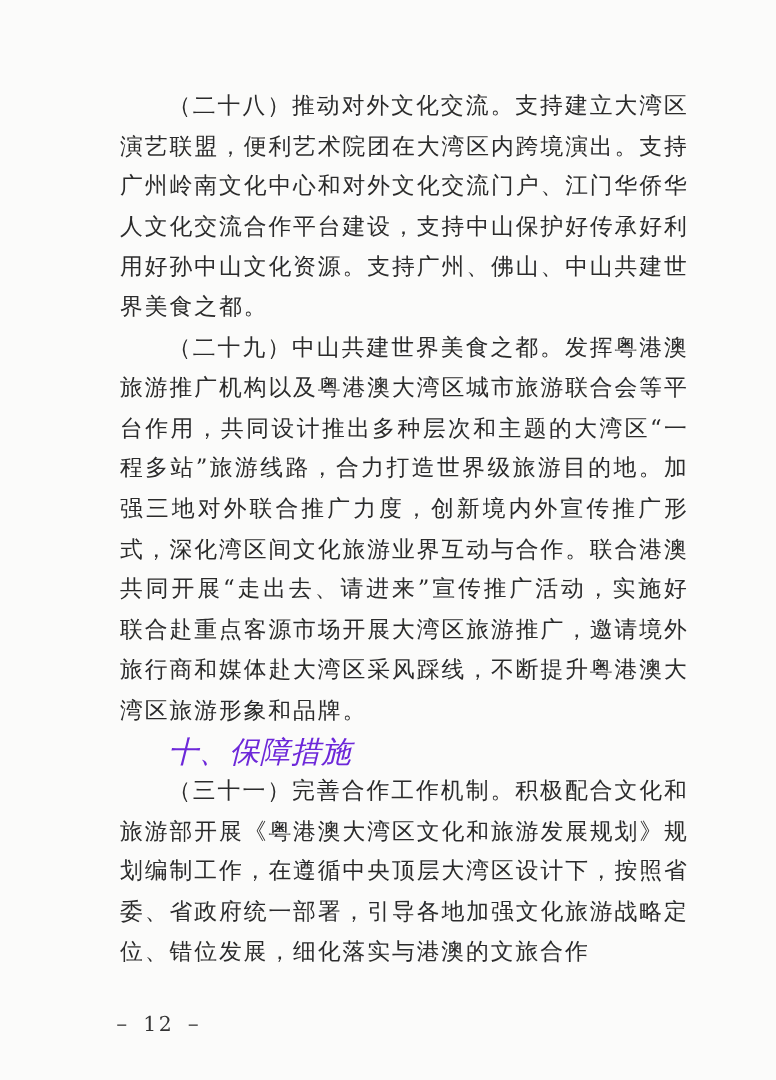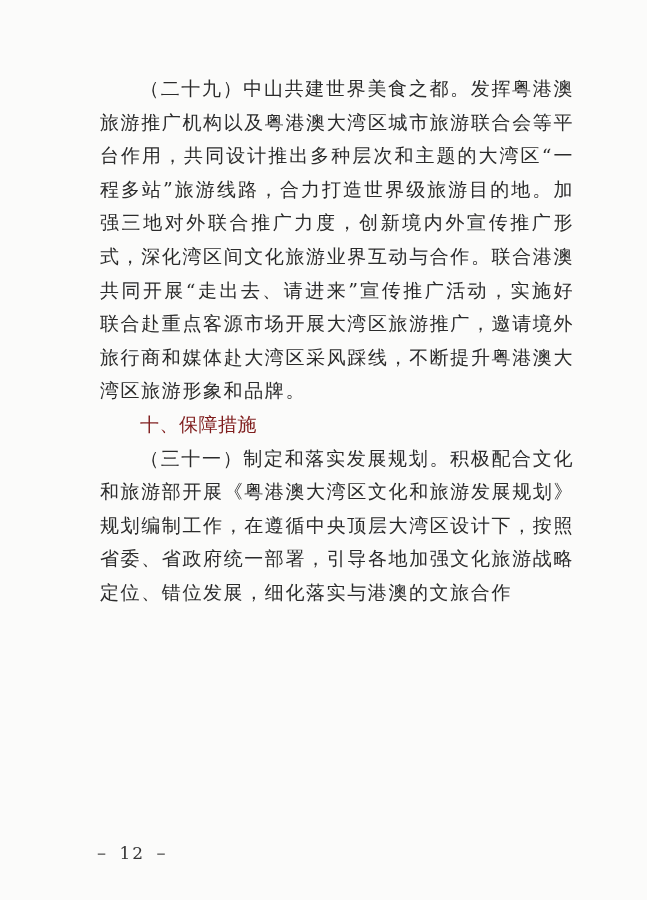--- a/index.html
+++ b/index.html
@@ -25,46 +25,48 @@
     line-height: 33.6px;
     text-align: justify;
     text-align-last: left;
     letter-spacing: 1.6px;
     text-indent: 40px;
     word-break: break-all;
   }
   .heading {
     margin: 0;
     font-family: "DejaVu Sans", "Liberation Sans", sans-serif;
-    font-size: 19px;
+    font-size: 25px;
     line-height: 33.6px;
     text-indent: 40px;
     letter-spacing: 0.5px;
-    color: #7f1d1d;
+    color: #6d28d9;
+    font-style: italic;
   }
   .page-number {
     position: absolute;
     left: 93px;
     top: 842px;
     font-size: 17px;
     letter-spacing: 2px;
     color: #333;
     text-align: center;
   }
 </style>
 </head>
 <body>
 
 <div class="page">
   <div class="content">
 
+    <p class="para"><span>（二十八）</span><span>推动对外文化交流。</span><span>支持建立大湾区演艺联盟，便利艺术院团在大湾区内跨境演出。支持广州岭南文化中心和对外文化交流门户、江门华侨华人文化交流合作平台建设，支持中山保护好传承好利用好孙中山文化资源。支持广州、佛山、中山共建世界美食之都。</span></p>
 
     <p class="para"><span>（二十九）</span><span>中山共建世界美食之都。</span><span>发挥粤港澳旅游推广机构以及粤港澳大湾区城市旅游联合会等平台作用，共同设计推出多种层次和主题的大湾区“一程多站”旅游线路，合力打造世界级旅游目的地。加强三地对外联合推广力度，创新境内外宣传推广形式，深化湾区间文化旅游业界互动与合作。联合港澳共同开展“走出去、请进来”宣传推广活动，实施好联合赴重点客源市场开展大湾区旅游推广，邀请境外旅行商和媒体赴大湾区采风踩线，不断提升粤港澳大湾区旅游形象和品牌。</span></p>
 
     <p class="heading">十、保障措施</p>
 
 
-    <p class="para"><span>（三十一）</span><span>制定和落实发展规划。</span><span>积极配合文化和旅游部开展《粤港澳大湾区文化和旅游发展规划》规划编制工作，在遵循中央顶层大湾区设计下，按照省委、省政府统一部署，引导各地加强文化旅游战略定位、错位发展，细化落实与港澳的文旅合作</span></p>
+    <p class="para"><span>（三十一）</span><span>完善合作工作机制。</span><span>积极配合文化和旅游部开展《粤港澳大湾区文化和旅游发展规划》规划编制工作，在遵循中央顶层大湾区设计下，按照省委、省政府统一部署，引导各地加强文化旅游战略定位、错位发展，细化落实与港澳的文旅合作</span></p>
 
   </div>
 
   <div class="page-number">－ 12 －</div>
 </div>
 
 </body></html>

